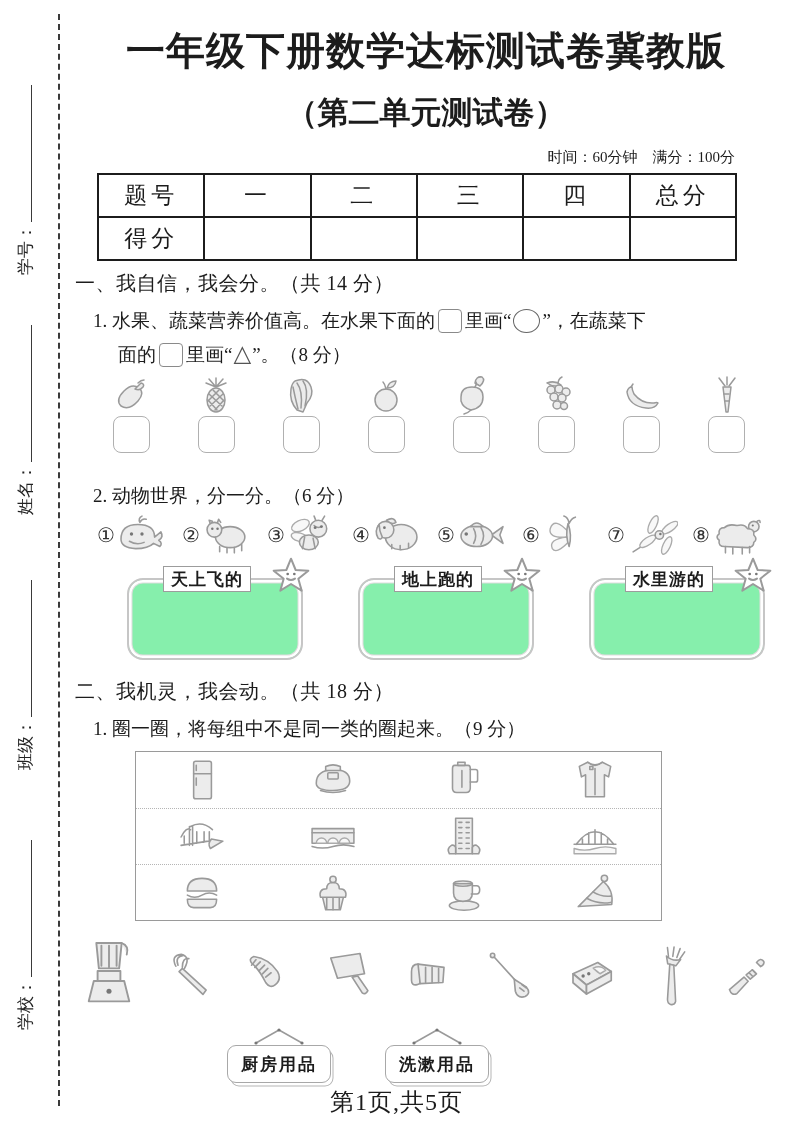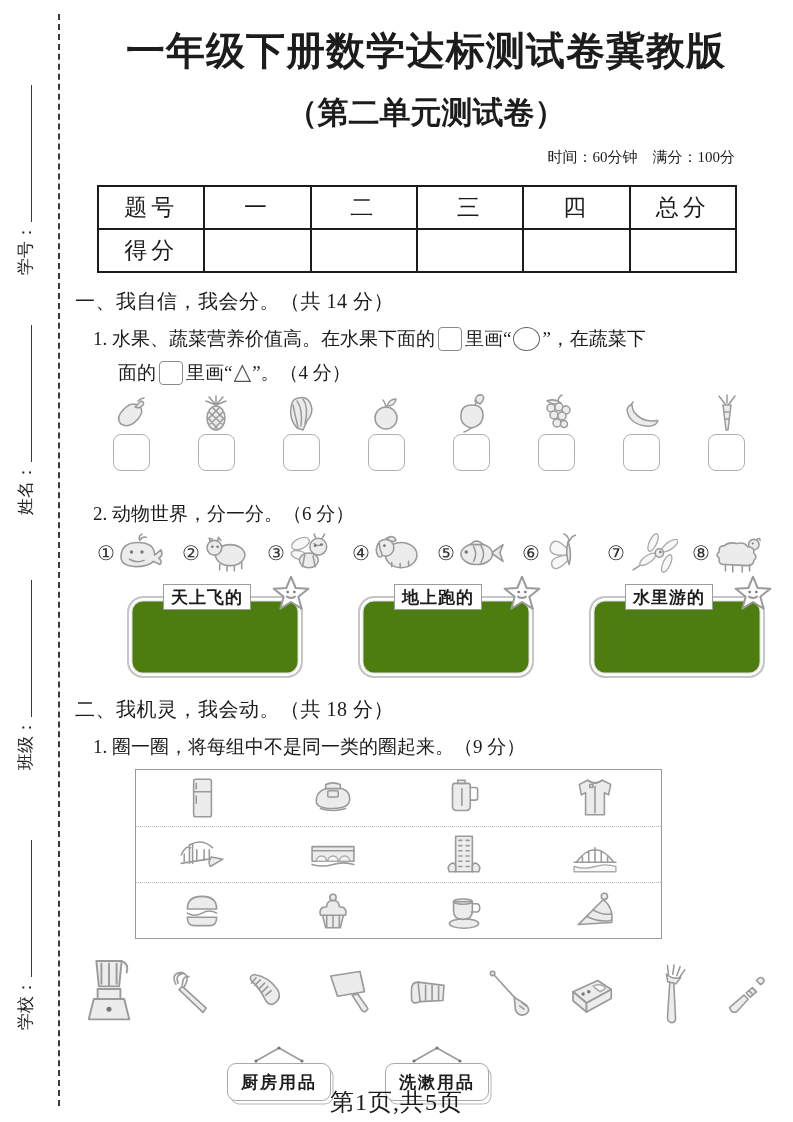--- a/index.html
+++ b/index.html
@@ -10,43 +10,43 @@
   .binding-line { position:absolute; left:58px; top:14px; height:1092px; border-left:2.5px dashed #3a3a3a; }
   .m-field { position:absolute; width:190px; height:24px; transform:rotate(-90deg); display:flex; align-items:center; font-size:17px; color:#222; }
   .m-line { flex:1; border-bottom:1.6px solid #3a3a3a; height:13px; margin-left:2px; }
 
   
   .main { position:absolute; left:75px; top:0; width:702px; }
   .title { margin-top:24px; text-align:center; font-size:39px; font-weight:700; letter-spacing:1px; }
   .subtitle { margin-top:14px; text-align:center; font-size:31px; font-weight:700; }
   .meta { margin-top:14px; text-align:right; padding-right:42px; font-size:15px; }
 
-  table.score { border-collapse:collapse; margin:18px 0 0 22px; width:640px; table-layout:fixed; }
+  table.score { border-collapse:collapse; margin:6px 0 0 22px; width:640px; table-layout:fixed; }
   table.score td { border:2.2px solid #1c1c1c; text-align:center; font-size:23px; height:43px; letter-spacing:4px; }
 
-  .sec-head { margin-top:15px; font-size:20px; letter-spacing:0.5px; }
+  .sec-head { margin-top:9px; font-size:20px; letter-spacing:0.5px; }
   .q-text { margin-top:7px; padding-left:18px; font-size:19px; line-height:33px; }
   .q-text .wrap2 { padding-left:25px; }
 
   .ibox { display:inline-block; width:24px; height:24px; border:1.3px solid #8a8a8a; border-radius:4px; vertical-align:-6px; margin:0 3px; background:#fff; }
   .icirc { display:inline-block; width:27px; height:24px; border:1.3px solid #666; border-radius:50%; vertical-align:-6px; margin:0 2px; background:#fff; }
   .itri { font-size:23px; color:#555; padding:0 1px; }
 
   .fruit-row { display:flex; justify-content:space-between; margin:4px 26px 0 32px; }
   .fruit-slot { width:48px; display:flex; flex-direction:column; align-items:center; }
   .fruit-slot svg { width:42px; height:40px; }
   .ans-box { width:37px; height:37px; border:1.5px solid #b0b0b0; border-radius:8px; margin-top:1px; background:#fff; }
 
   .animal-row { display:flex; justify-content:space-between; align-items:center; margin:2px 14px 0 22px; }
   .animal-slot { display:flex; align-items:center; }
   .a-num { font-size:20px; color:#333; margin-right:1px; }
   .animal-slot svg { width:52px; height:42px; }
 
   .cat-row { display:flex; justify-content:flex-start; gap:55px; margin:22px 0 0 52px; }
-  .cat-box { position:relative; width:176px; height:82px; border:2px solid #c6c6c6; border-radius:16px; box-shadow: inset 0 0 0 2.5px #fff, inset 0 0 0 3.5px #dcdcdc; background:#4d7c0f; }
+  .cat-box { position:relative; width:176px; height:82px; border:2px solid #c6c6c6; border-radius:16px; box-shadow: inset 0 0 0 2.5px #fff, inset 0 0 0 3.5px #dcdcdc; background:#86efac; }
   .cat-label { position:absolute; top:-14px; left:34px; background:#fff; border:1.2px solid #9c9c9c; padding:1px 7px 0; font-size:17px; font-weight:700; letter-spacing:1px; white-space:nowrap; }
   .cat-star { position:absolute; top:-24px; right:-10px; width:40px; height:40px; }
 
   .grid-box { margin:6px 0 0 60px; width:527px; border:1.6px solid #9a9a9a; background:#fff; }
   .grid-row { display:flex; justify-content:space-around; align-items:center; height:56px; }
   .grid-row + .grid-row { border-top:1.6px dotted #b5b5b5; }
   .grid-row svg { width:46px; height:46px; }
 
   .item-row { display:flex; justify-content:space-between; align-items:center; margin:12px 8px 0 6px; height:86px; }
   .item-slot { display:flex; align-items:center; justify-content:center; }
@@ -114,21 +114,21 @@
         <td></td>
         <td></td>
       </tr>
     </tbody>
       </table>
 
     <div class="sec-head">一、我自信，我会分。（共 14 分）</div>
 
     <div class="q-text">
       <div><span>1.</span> <span>水果、蔬菜营养价值高。在水果下面的</span><span class="ibox"></span><span>里画“</span><span class="icirc"></span><span>”，在蔬菜下</span></div>
-      <div class="wrap2"><span>面的</span><span class="ibox"></span><span>里画“</span><span class="itri">△</span><span>”。（4 分）</span></div>
+      <div class="wrap2"><span>面的</span><span class="ibox"></span><span>里画“</span><span class="itri">△</span><span>”。（8 分）</span></div>
     </div>
 
     <div class="fruit-row">
       <div class="fruit-slot">
         <svg viewBox="0 0 40 40">
             <path class="fl" d="M10 31 Q4 25 13 16 Q21 8 28 13 Q34 18 27 26 Q18 36 10 31Z"></path>
             <path class="ln" d="M27 8 q3 -3 6 -3"></path>
             <path class="fl" d="M24 14 l6 -6 q4 1 2 4 q-3 4 -8 2Z"></path>
           </svg>
         <div class="ans-box"></div>

